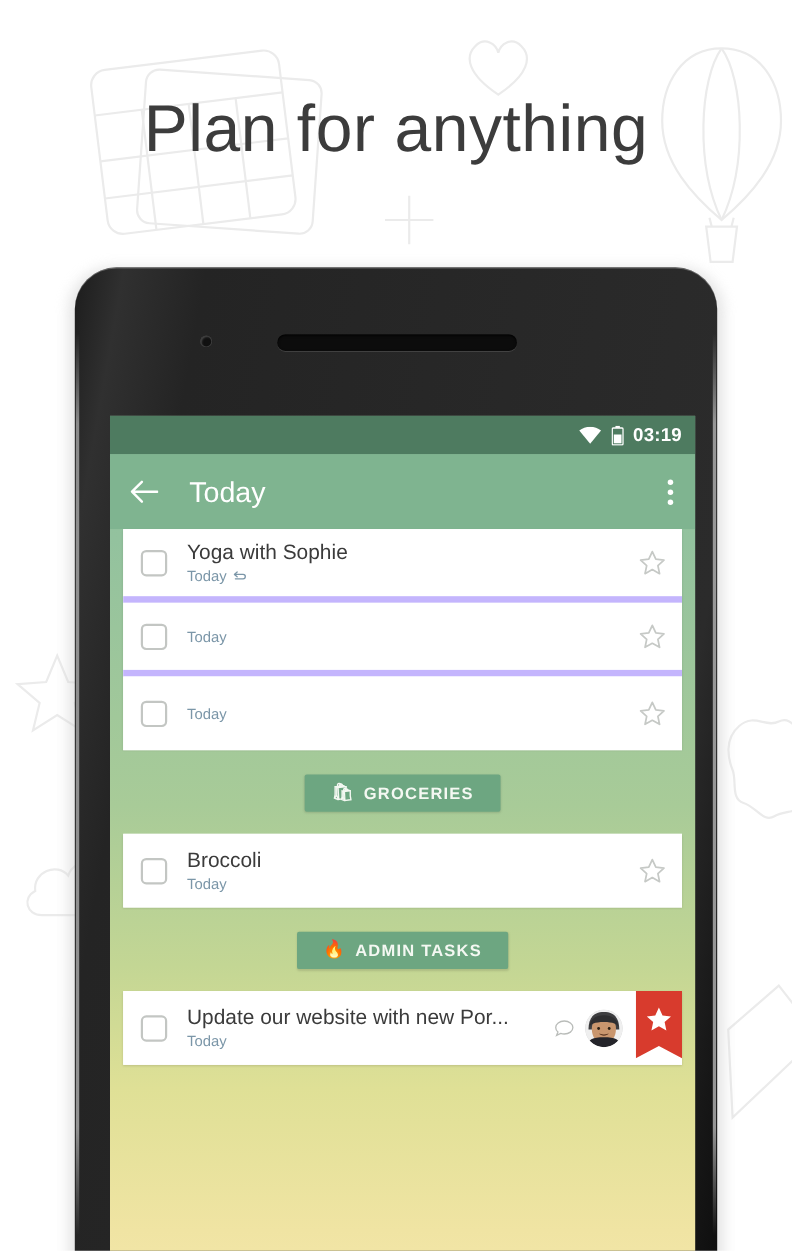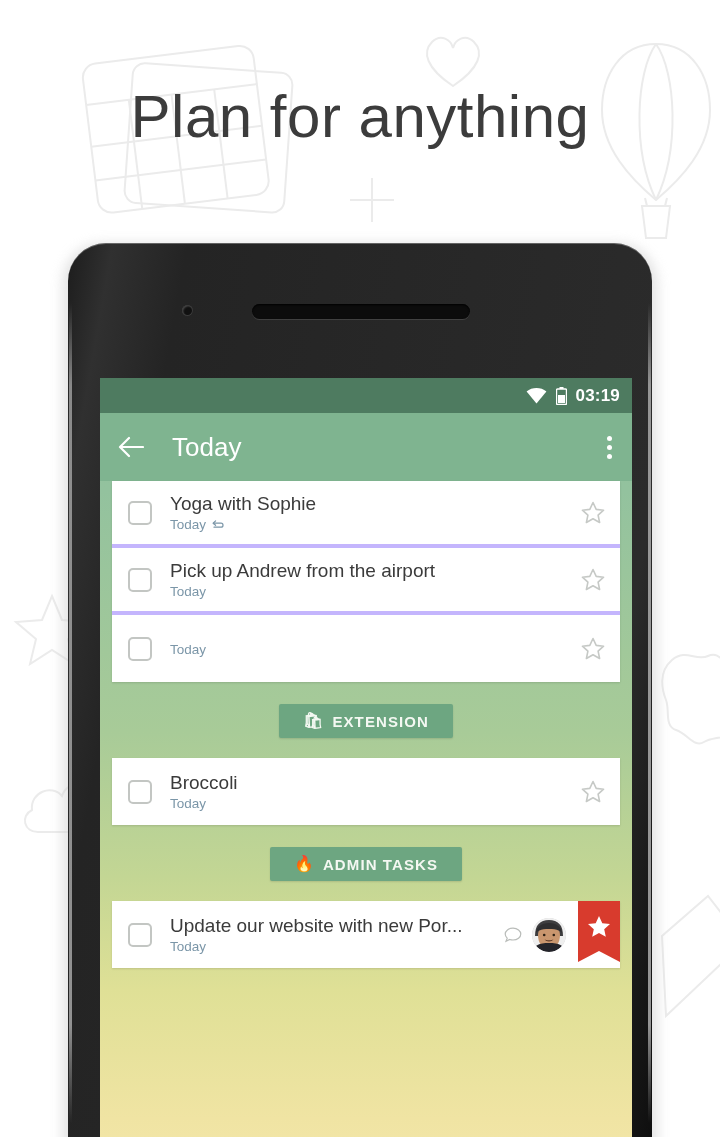--- a/index.html
+++ b/index.html
@@ -206,21 +206,21 @@
     background: #ffffff;
     margin: 0 12px;
     box-shadow: 0 1px 2px rgba(0,0,0,.13);
   }
   .task-row {
     display: flex;
     align-items: center;
     height: 67px;
     padding: 0 14px 0 16px;
     box-sizing: border-box;
-    border-bottom: 4px solid #c4b5fd;
+    border-bottom: 6px solid #c4b5fd;
     background: #fff;
     cursor: pointer;
     position: relative;
   }
   .task-row:last-child { border-bottom: none; }
   .checkbox {
     width: 24px;
     height: 24px;
     border: 2px solid #c3c6c3;
     border-radius: 5px;
@@ -393,21 +393,20 @@
             </span>
          </span>
 
          <span class="star"><svg width="26" height="26" viewBox="0 0 26 26">
       <path d="M13 2.5 L16.2 9.4 L23.6 10.2 L18.1 15.2 L19.6 22.5 L13 18.8 L6.4 22.5 L7.9 15.2 L2.4 10.2 L9.8 9.4 Z" fill="none" stroke="#c6c9c6" stroke-width="1.6" stroke-linejoin="round"></path>
     </svg></span>
             </div>
             <div class="task-row">
               <span class="checkbox"></span>
          <span class="task-text">
-            <span class="task-title">Pick up Andrew from the airport</span>
             <span class="task-sub">
               <span>Today</span>
 
             </span>
          </span>
 
          <span class="star"><svg width="26" height="26" viewBox="0 0 26 26">
       <path d="M13 2.5 L16.2 9.4 L23.6 10.2 L18.1 15.2 L19.6 22.5 L13 18.8 L6.4 22.5 L7.9 15.2 L2.4 10.2 L9.8 9.4 Z" fill="none" stroke="#c6c9c6" stroke-width="1.6" stroke-linejoin="round"></path>
     </svg></span>
             </div>
@@ -421,21 +420,21 @@
          </span>
 
          <span class="star"><svg width="26" height="26" viewBox="0 0 26 26">
       <path d="M13 2.5 L16.2 9.4 L23.6 10.2 L18.1 15.2 L19.6 22.5 L13 18.8 L6.4 22.5 L7.9 15.2 L2.4 10.2 L9.8 9.4 Z" fill="none" stroke="#c6c9c6" stroke-width="1.6" stroke-linejoin="round"></path>
     </svg></span>
             </div>
           </div>
           <div class="section-chip-row">
             <span class="section-chip">
         <span class="chip-emoji">🛍</span>
-              <span>EXTENSION</span>
+              <span>GROCERIES</span>
      </span>
           </div>
           <div class="task-group">
             <div class="task-row">
               <span class="checkbox"></span>
          <span class="task-text">
             <span class="task-title">Broccoli</span>
             <span class="task-sub">
               <span>Today</span>
 

